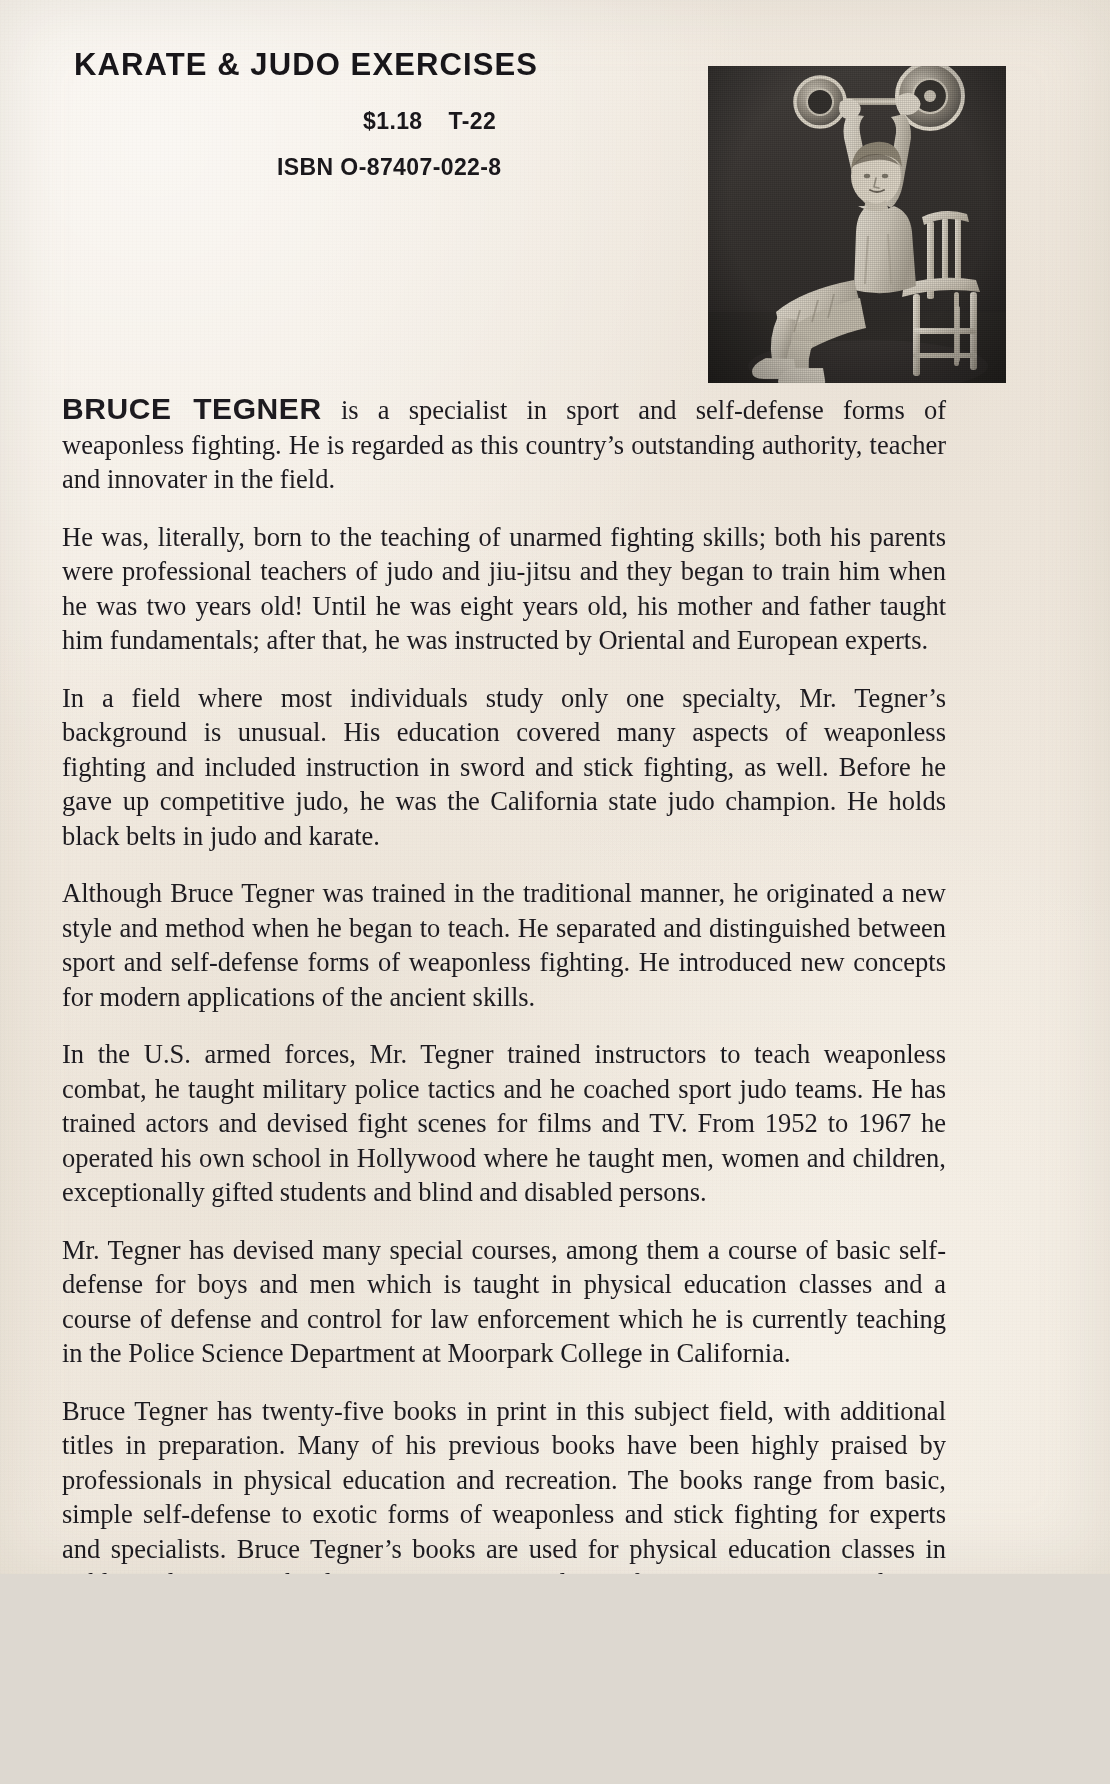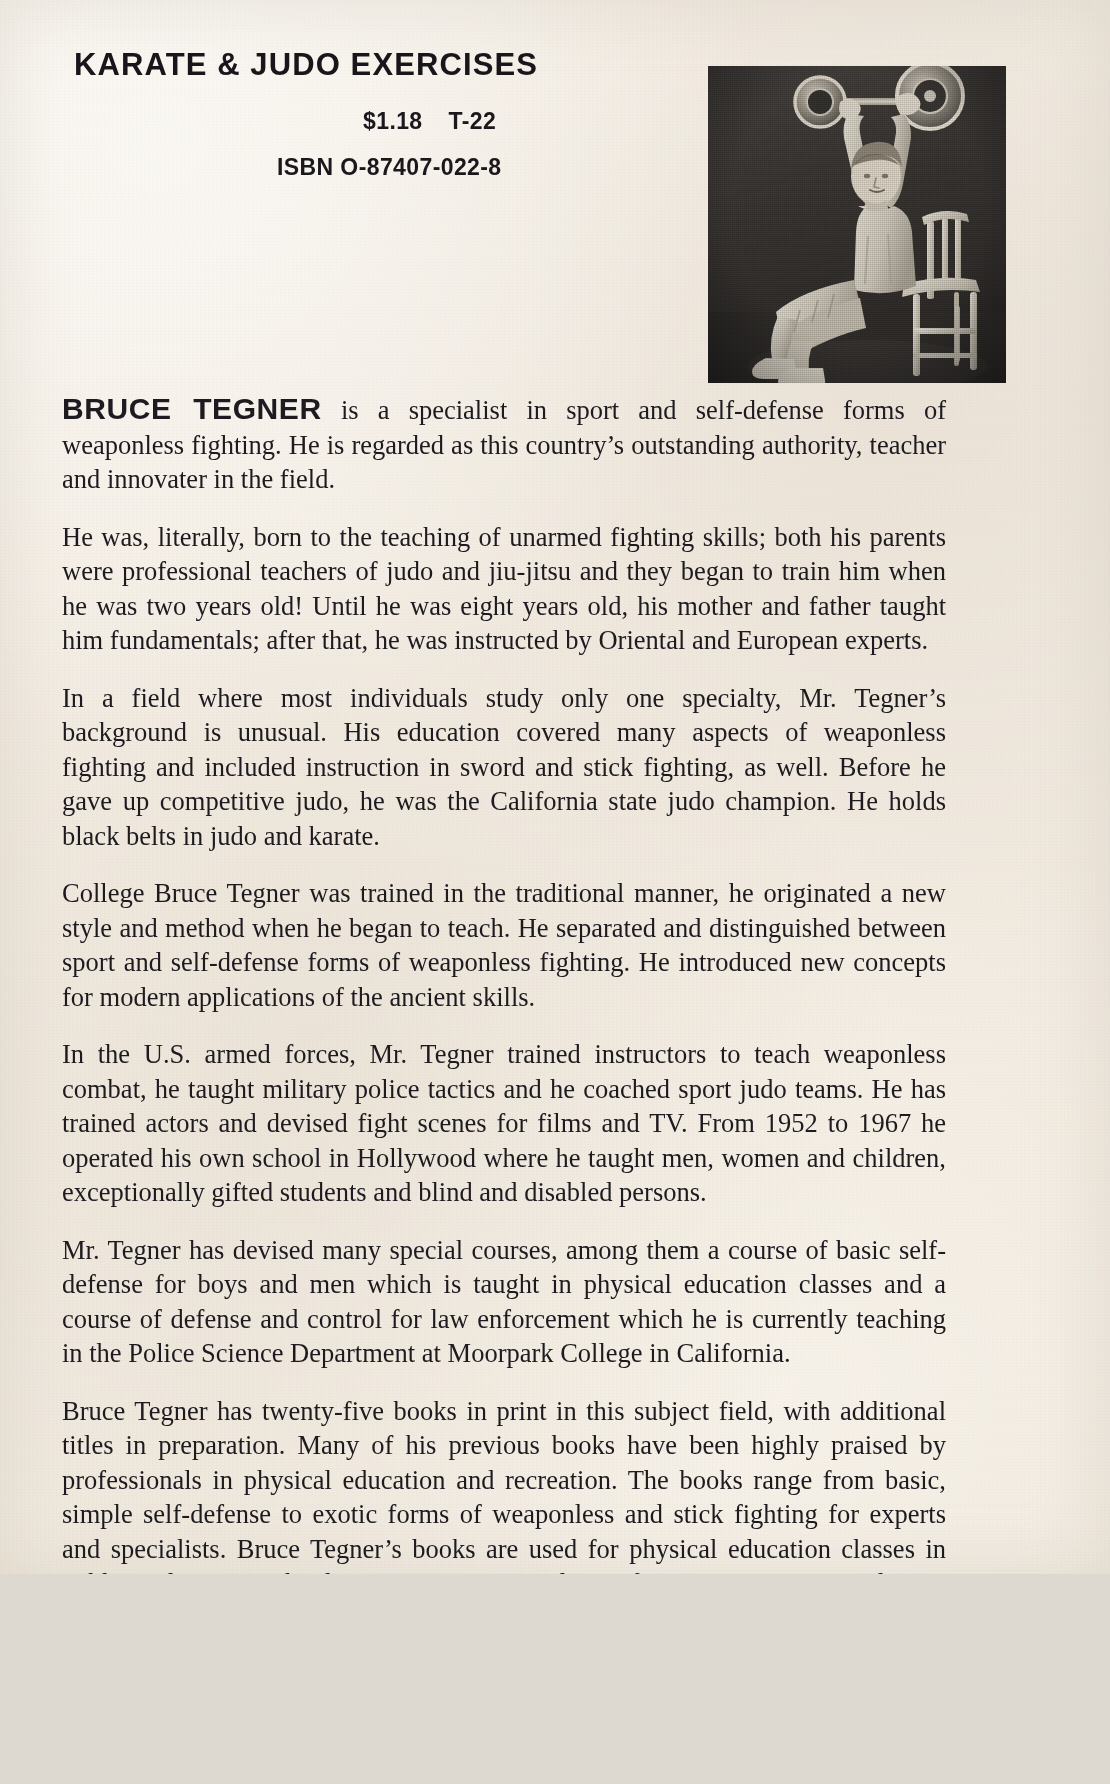--- a/index.html
+++ b/index.html
@@ -257,21 +257,21 @@
 
       <rect x="0" y="0" width="298" height="317" fill="url(#vign)"></rect>
     </svg>
     <div class="halftone"></div>
   </div>
 
   <div class="body-copy">
     <p><span class="lead-name">BRUCE TEGNER</span><span> is a specialist in sport and self-defense forms of weaponless fighting. He is regarded as this country’s outstanding authority, teacher and innovater in the field.</span></p>
     <p>He was, literally, born to the teaching of unarmed fighting skills; both his parents were professional teachers of judo and jiu-jitsu and they began to train him when he was two years old! Until he was eight years old, his mother and father taught him fundamentals; after that, he was instructed by Oriental and European experts.</p>
     <p>In a field where most individuals study only one specialty, Mr. Tegner’s background is unusual. His education covered many aspects of weaponless fighting and included instruction in sword and stick fighting, as well. Before he gave up competitive judo, he was the California state judo champion. He holds black belts in judo and karate.</p>
-    <p>College Bruce Tegner was trained in the traditional manner, he originated a new style and method when he began to teach. He separated and distinguished between sport and self-defense forms of weaponless fighting. He introduced new concepts for modern applications of the ancient skills.</p>
+    <p>Although Bruce Tegner was trained in the traditional manner, he originated a new style and method when he began to teach. He separated and distinguished between sport and self-defense forms of weaponless fighting. He introduced new concepts for modern applications of the ancient skills.</p>
     <p>In the U.S. armed forces, Mr. Tegner trained instructors to teach weaponless combat, he taught military police tactics and he coached sport judo teams. He has trained actors and devised fight scenes for films and TV. From 1952 to 1967 he operated his own school in Hollywood where he taught men, women and children, exceptionally gifted students and blind and disabled persons.</p>
     <p>Mr. Tegner has devised many special courses, among them a course of basic self-defense for boys and men which is taught in physical education classes and a course of defense and control for law enforcement which he is currently teaching in the Police Science Department at Moorpark College in California.</p>
     <p>Bruce Tegner has twenty-five books in print in this subject field, with additional titles in preparation. Many of his previous books have been highly praised by professionals in physical education and recreation. The books range from basic, simple self-defense to exotic forms of weaponless and stick fighting for experts and specialists. Bruce Tegner’s books are used for physical education classes in public and private schools, recreation centers, law enforcement training academies and by enthusiastic individuals throughout the world.</p>
   </div>
 
   <div class="footer-left">THOR PUBLISHING CO.</div>
   <div class="footer-right">Ventura, California 93001</div>
 </div>
 
 </body></html>

